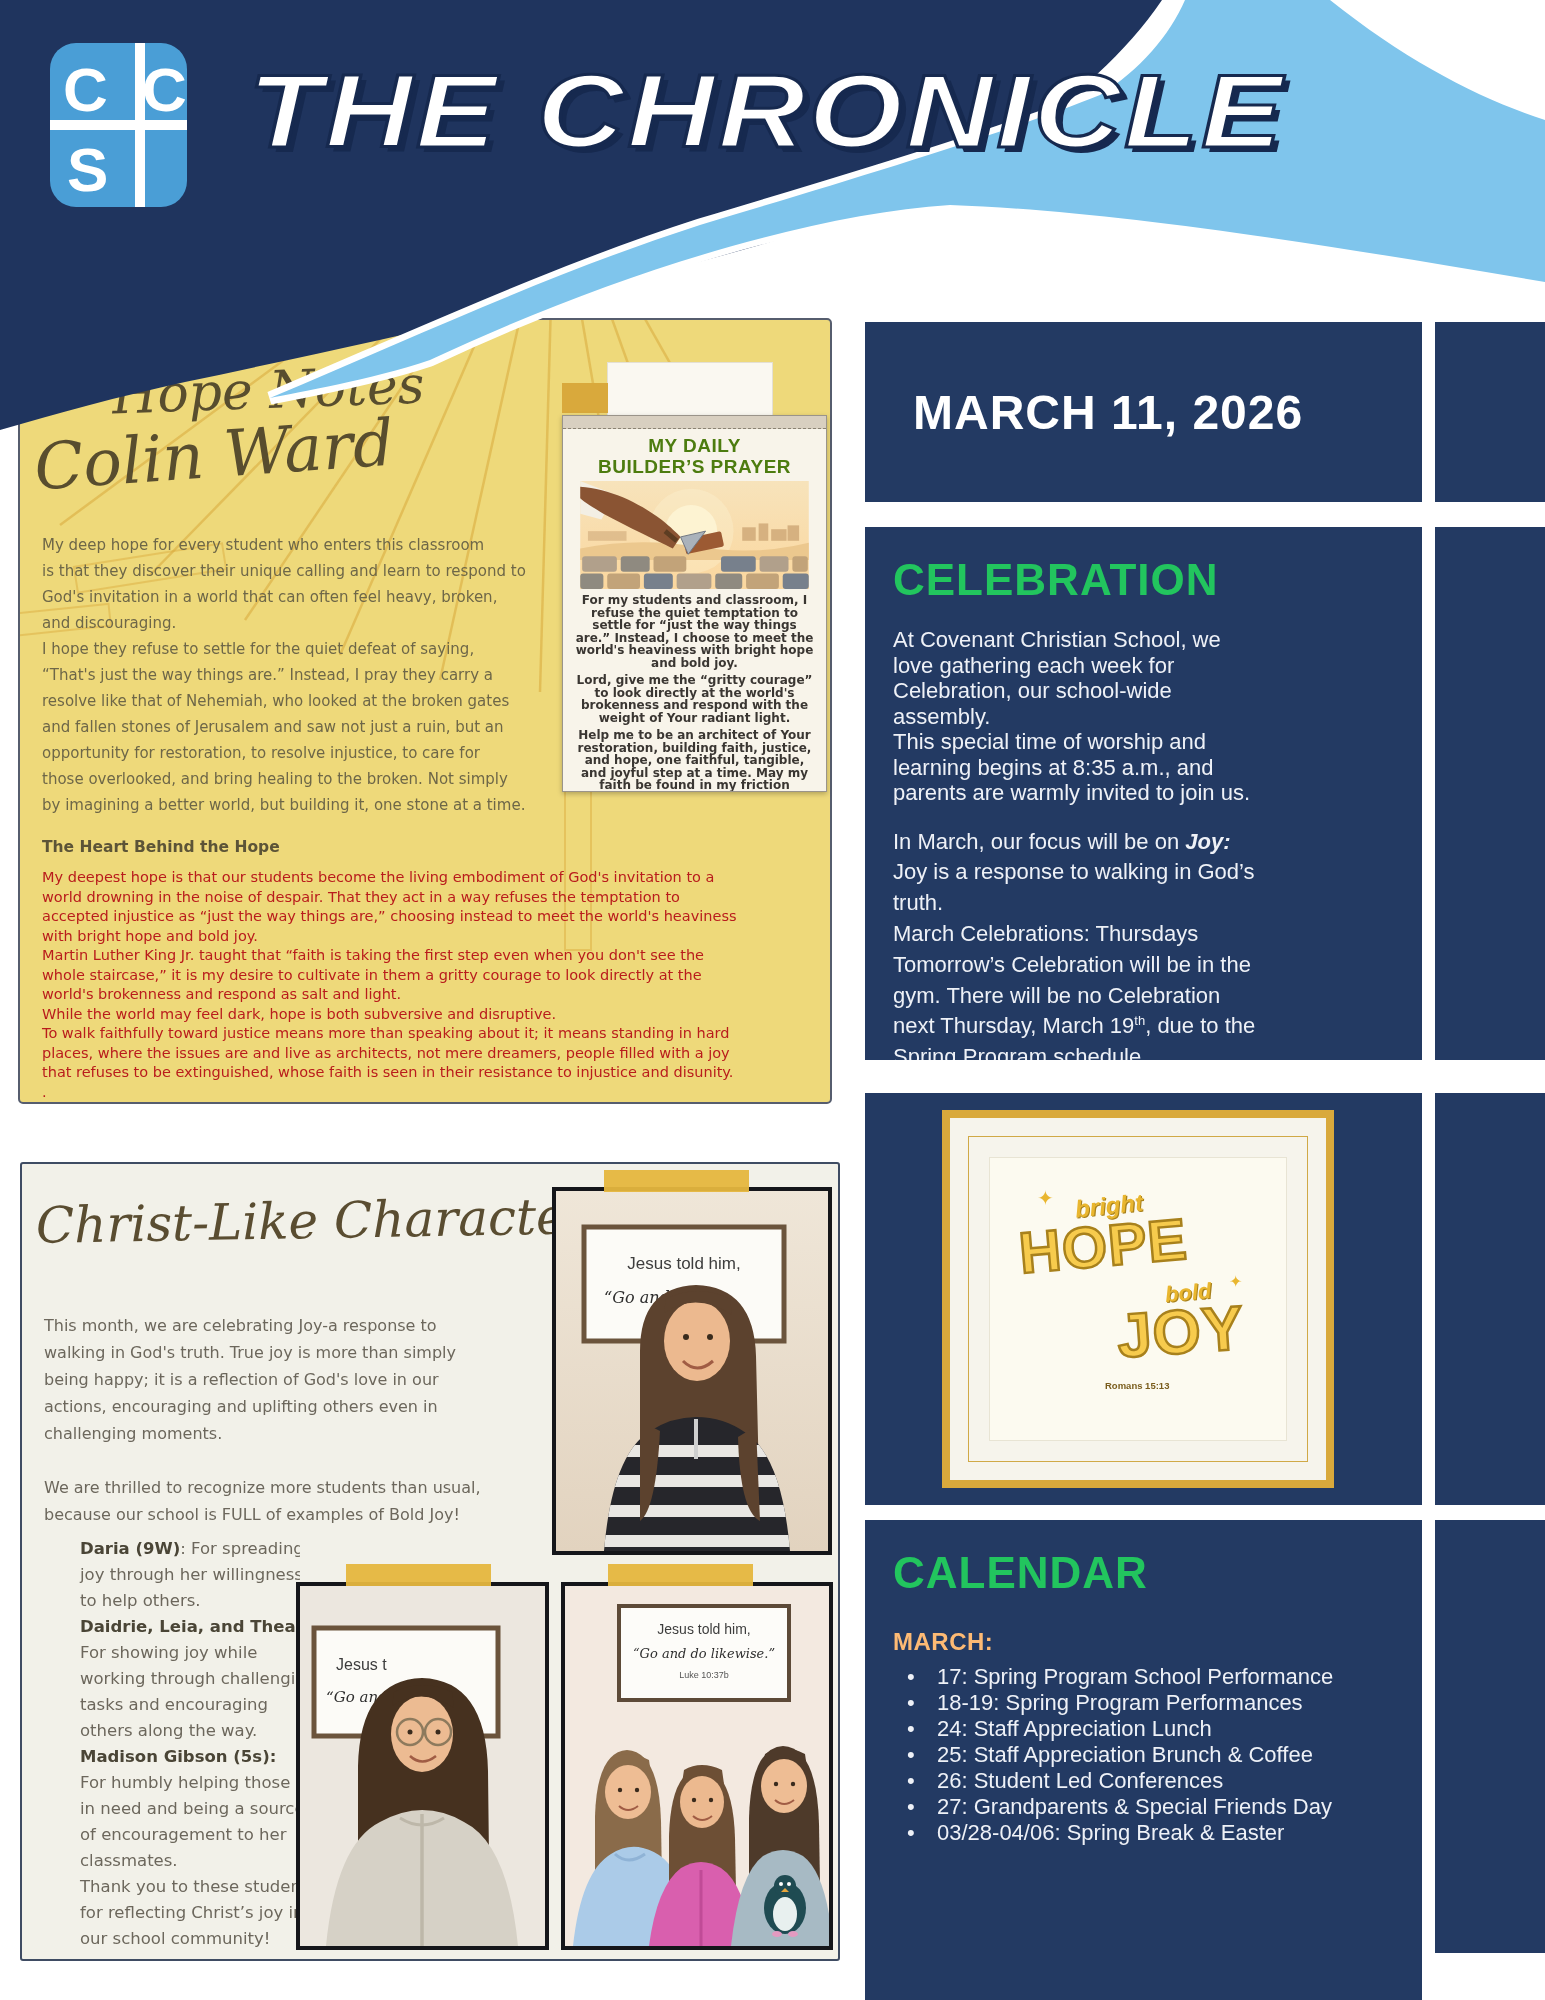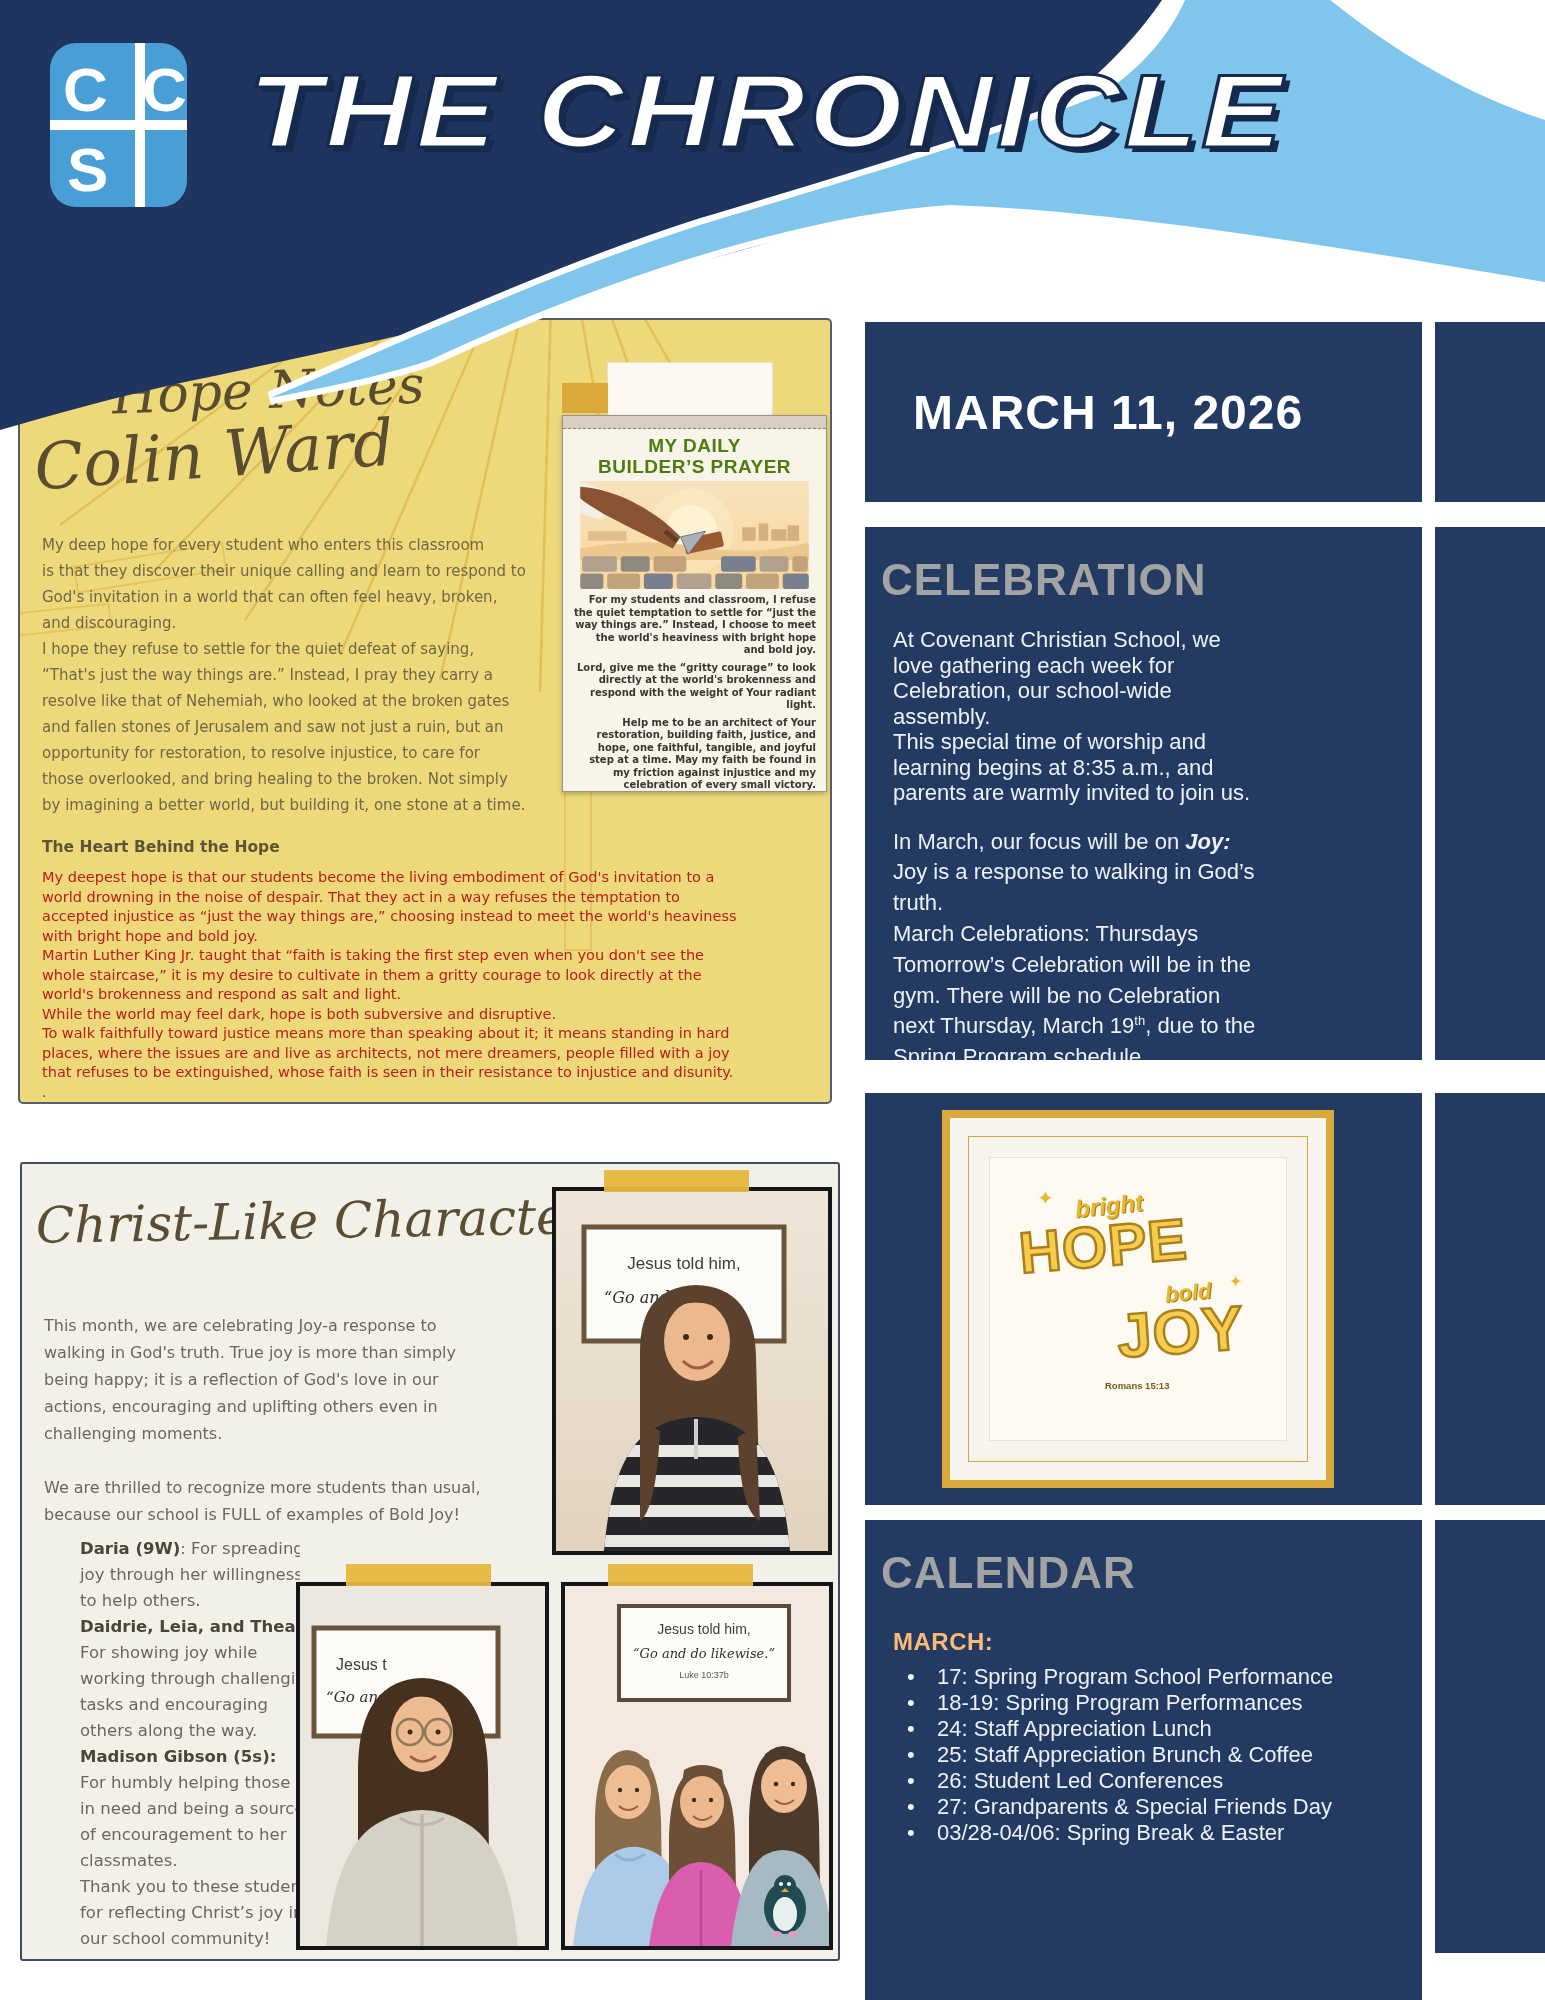--- a/index.html
+++ b/index.html
@@ -41,30 +41,30 @@
         border:1px solid #e4e0d4;z-index:2;}
   .tab-gold{position:absolute;left:562px;top:383px;width:46px;height:30px;background:#d9a93c;z-index:2;}
 
   
   .prayer-card{position:absolute;left:562px;top:415px;width:263px;height:375px;background:#f8f4ea;
         border:1.5px solid #9a948a;z-index:3;box-shadow:0 2px 5px rgba(0,0,0,.25);overflow:hidden;}
   .prayer-stitch{height:12px;background:#d8cfc0;border-bottom:1.5px dashed #8a8273;}
   .prayer-title{margin-top:6px;text-align:center;font-weight:bold;font-size:19px;line-height:21px;
         color:#4d7c0f;letter-spacing:.5px;}
   .prayer-art{display:block;margin:4px auto 2px auto;}
-  .prayer-card p{margin:5px 10px;text-align:right;font-family:"DejaVu Sans",sans-serif;
-        font-weight:bold;font-size:10px;line-height:12.5px;color:#3a3632;}
+  .prayer-card p{margin:5px 10px;text-align:center;font-family:"DejaVu Sans",sans-serif;
+        font-weight:bold;font-size:12px;line-height:12.5px;color:#3a3632;}
 
   
   .navy-box{position:absolute;left:865px;width:557px;background:#233a63;color:#eef1f7;overflow:hidden;}
   .navy-strip{position:absolute;left:1435px;width:110px;background:#233a63;}
   #box-date{top:322px;height:180px;display:flex;align-items:center;}
   .date-text{margin-left:48px;font-size:48px;font-weight:bold;color:#fff;letter-spacing:1px;}
   #box-cele{top:527px;height:533px;}
-  .box-head{margin:28px 0 0 16px;font-size:44px;font-weight:bold;color:#a3a3a3;letter-spacing:1px;}
+  .box-head{margin:28px 0 0 28px;font-size:44px;font-weight:bold;color:#22c55e;letter-spacing:1px;}
   .cele-body{margin:22px 0 0 28px;font-size:22px;line-height:25.5px;}
   .cele-gap{height:18px;}
   .cl sup{font-size:13px;}
   .cl b{font-weight:bold;font-style:italic;}
   #box-joy{top:1093px;height:412px;}
   #box-cal{top:1520px;height:500px;}
   .cal-month{margin:30px 0 0 28px;font-size:24px;font-weight:bold;color:#fdba74;letter-spacing:.5px;}
   .cal-list{margin:8px 0 0 36px;padding:0;list-style:none;font-size:22px;line-height:26px;}
   .cal-list li{position:relative;padding-left:36px;width:402px;}
   .cal-list li::before{content:"•";position:absolute;left:6px;top:0;font-size:22px;}

